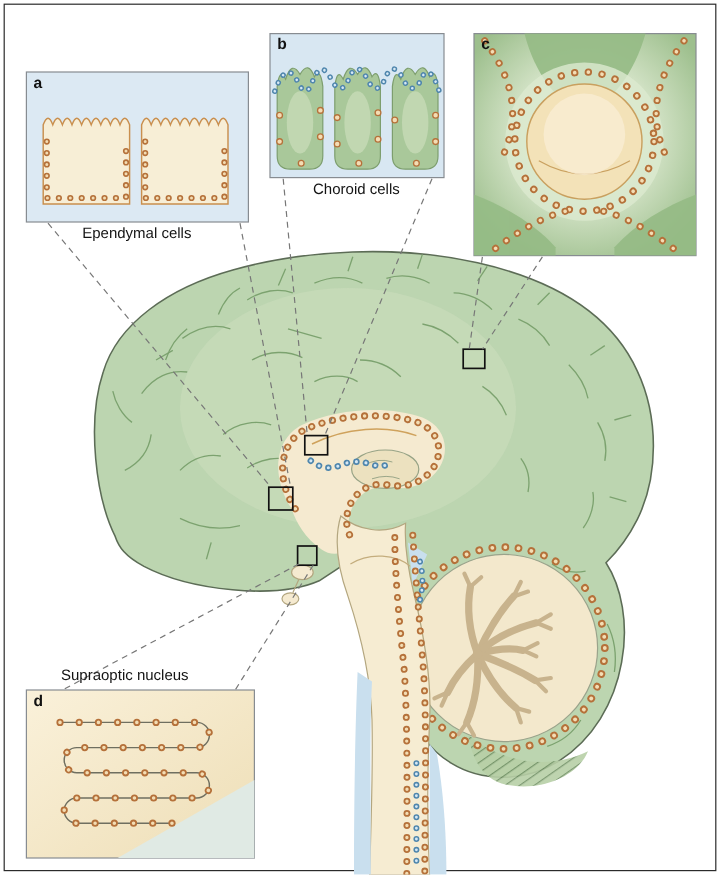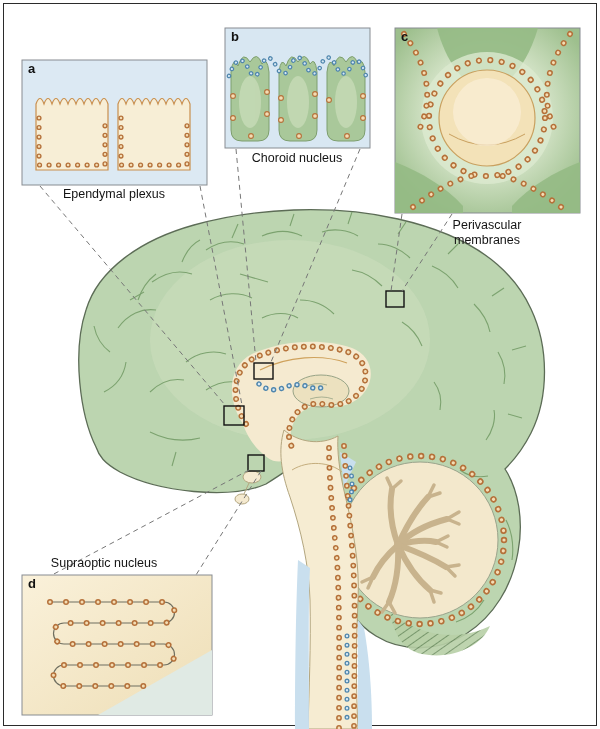--- a/index.html
+++ b/index.html
@@ -265,18 +265,17 @@
     <use href="#serp" fill="none" stroke="#b5713a" stroke-width="6" stroke-linecap="round" stroke-dasharray="0.01 16"></use>
     <use href="#serp" fill="none" stroke="#f3ddb4" stroke-width="3" stroke-linecap="round" stroke-dasharray="0.01 16"></use>
   </g>
 </svg>
 
 <div class="plabel" style="left:28px;top:62px">a</div>
 <div class="plabel" style="left:231px;top:30px">b</div>
 <div class="plabel" style="left:401px;top:30px">c</div>
 <div class="plabel" style="left:28px;top:577px">d</div>
 
-<div class="caption" style="left:114px;top:187px">Ependymal plexus</div>
-<div class="caption" style="left:297px;top:151px">Choroid nucleus</div>
-<div class="caption wrap" style="left:487px;top:218px">Perivascular membranes</div>
+<div class="caption" style="left:114px;top:187px">Ependymal cells</div>
+<div class="caption" style="left:297px;top:151px">Choroid cells</div>
 <div class="caption" style="left:104px;top:556px">Supraoptic nucleus</div>
 
 </div>
 
 </body></html>

